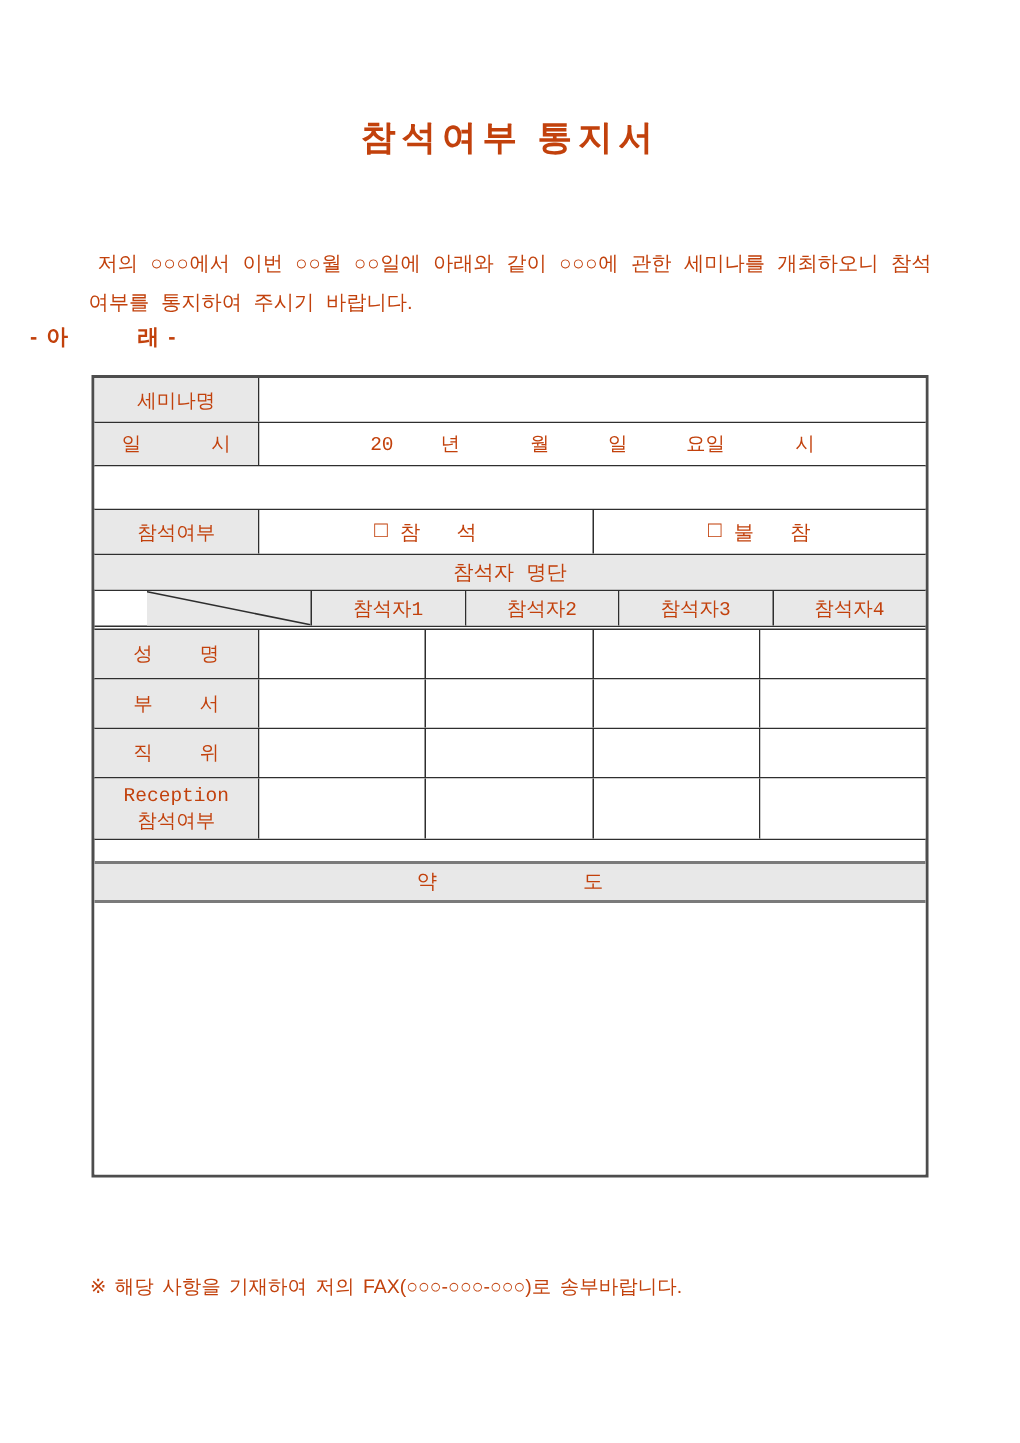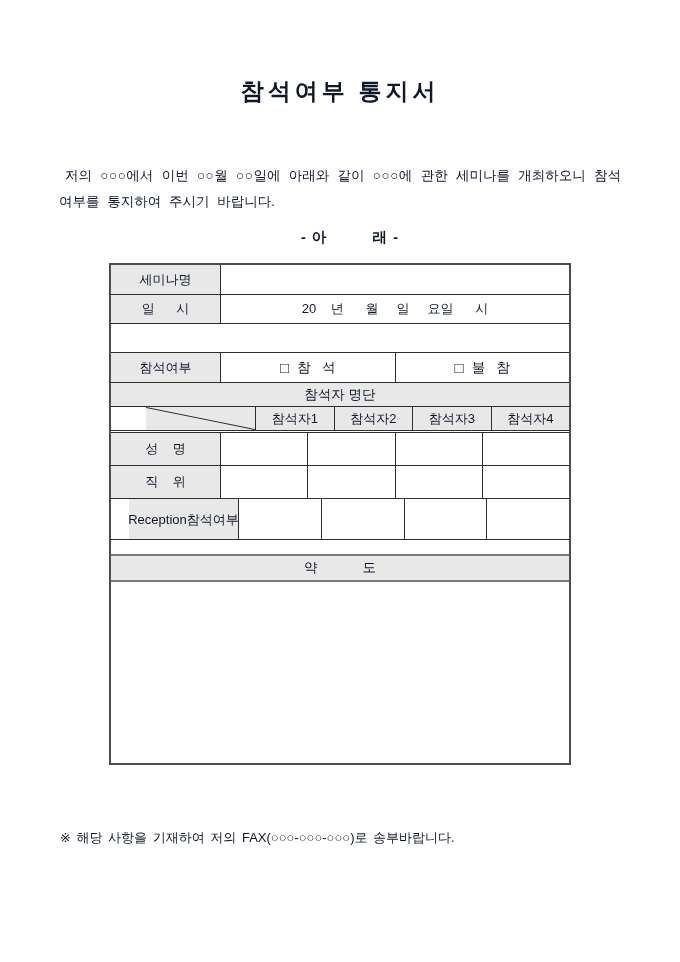--- a/index.html
+++ b/index.html
@@ -2,21 +2,21 @@
 <html><head>
 <meta charset="utf-8">
 <style>
   * { margin:0; padding:0; box-sizing:border-box; }
   body { background:#fff; }
   .page {
     position:relative;
     width:680px; height:962px;
     background:#ffffff;
     font-family:"Liberation Sans","DejaVu Sans",sans-serif;
-    color:#0f172a;
+    color:#c2410c;
     overflow:hidden;
   }
   .doc-title {
     padding-top:76px;
     text-align:center;
     font-family:"Liberation Serif","DejaVu Serif",serif;
     font-weight:bold;
     font-size:23px;
     letter-spacing:4px;
     white-space:pre;
@@ -24,34 +24,33 @@
   .intro {
     width:562px;
     margin:56px auto 0 auto;
     font-size:13.5px;
     line-height:26px;
     text-align:justify;
     word-spacing:4px;
     text-indent:6px;
   }
   .below-marker {
-    margin-top:13px;
-    text-align:center;
     font-weight:bold;
     font-size:14.5px;
     white-space:pre;
     letter-spacing:1px;
     padding-left:20px;
   }
   
   .form-frame {
-    width:462px;
+    width:558px;
     margin:16px auto 0 auto;
     border:2px solid #4d4d4d;
     background:#ffffff;
+    font-family:Liberation Mono, monospace;
   }
   .row { display:flex; border-bottom:1px solid #2e2e2e; }
   .row:last-child { border-bottom:none; }
   .label-cell {
     width:110px; flex:0 0 110px;
     background:#e8e8e8;
     border-right:1px solid #2e2e2e;
     display:flex; align-items:center; justify-content:center;
     font-size:13px; white-space:pre; text-align:center;
   }
@@ -173,32 +172,39 @@
     </div>
 
     <div class="row h33">
       <div class="label-cell">성    명</div>
       <div class="grid-cell"></div>
       <div class="grid-cell"></div>
       <div class="grid-cell"></div>
       <div class="grid-cell"></div>
     </div>
 
+    <div class="row h33">
+      <div class="label-cell">부    서</div>
+      <div class="grid-cell"></div>
+      <div class="grid-cell"></div>
+      <div class="grid-cell"></div>
+      <div class="grid-cell"></div>
+    </div>
 
     <div class="row h33">
       <div class="label-cell">직    위</div>
       <div class="grid-cell"></div>
       <div class="grid-cell"></div>
       <div class="grid-cell"></div>
       <div class="grid-cell"></div>
     </div>
 
 
     <div class="row h41">
-      <div class="label-cell two-line-label" style="flex-direction:row;margin-left:18px;">
+      <div class="label-cell two-line-label" style="flex-direction:column;">
         <span>Reception</span>
         <span>참석여부</span>
       </div>
       <div class="grid-cell"></div>
       <div class="grid-cell"></div>
       <div class="grid-cell"></div>
       <div class="grid-cell"></div>
     </div>
 
     <div class="row spacer-row"></div>

